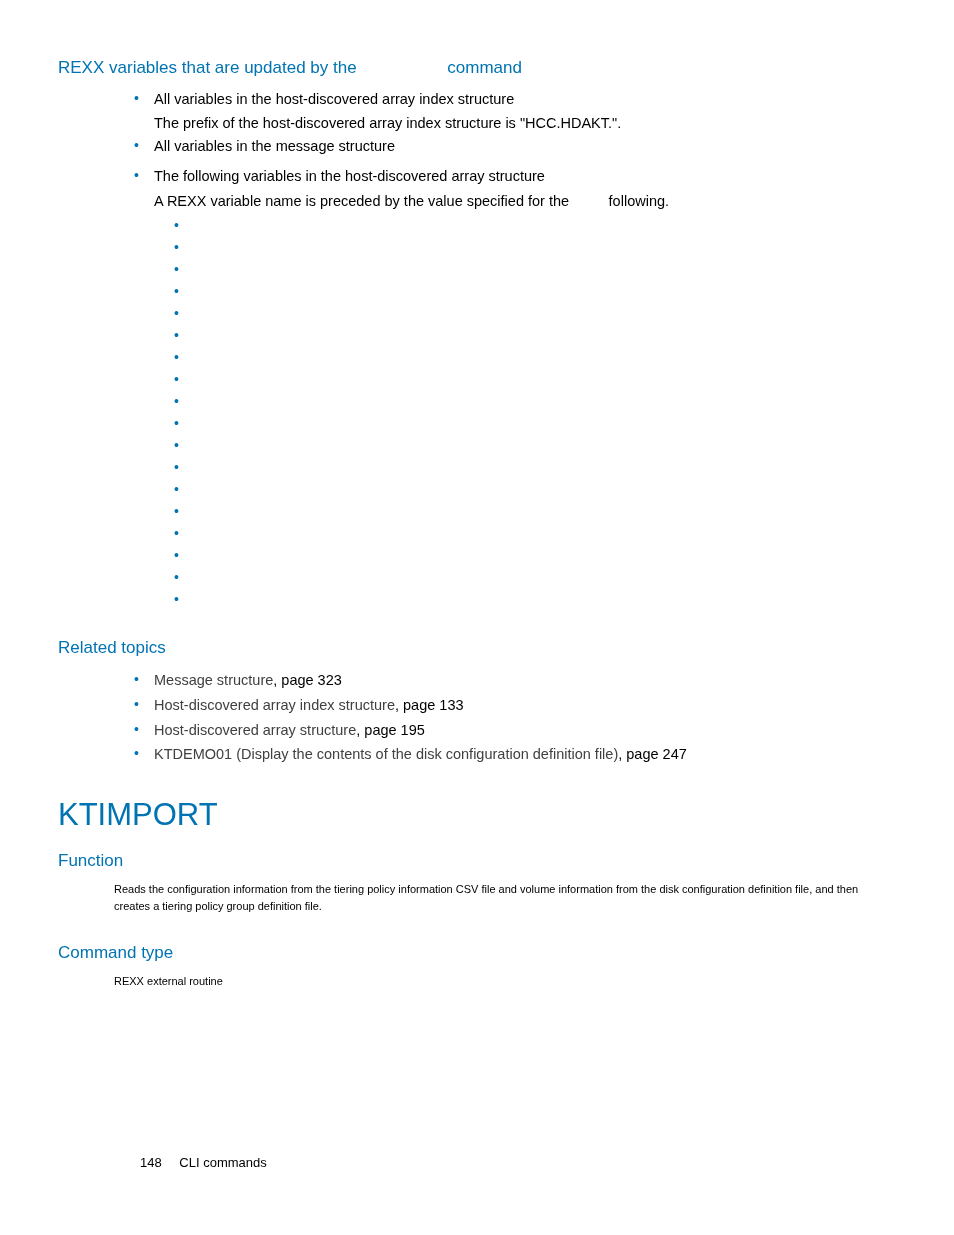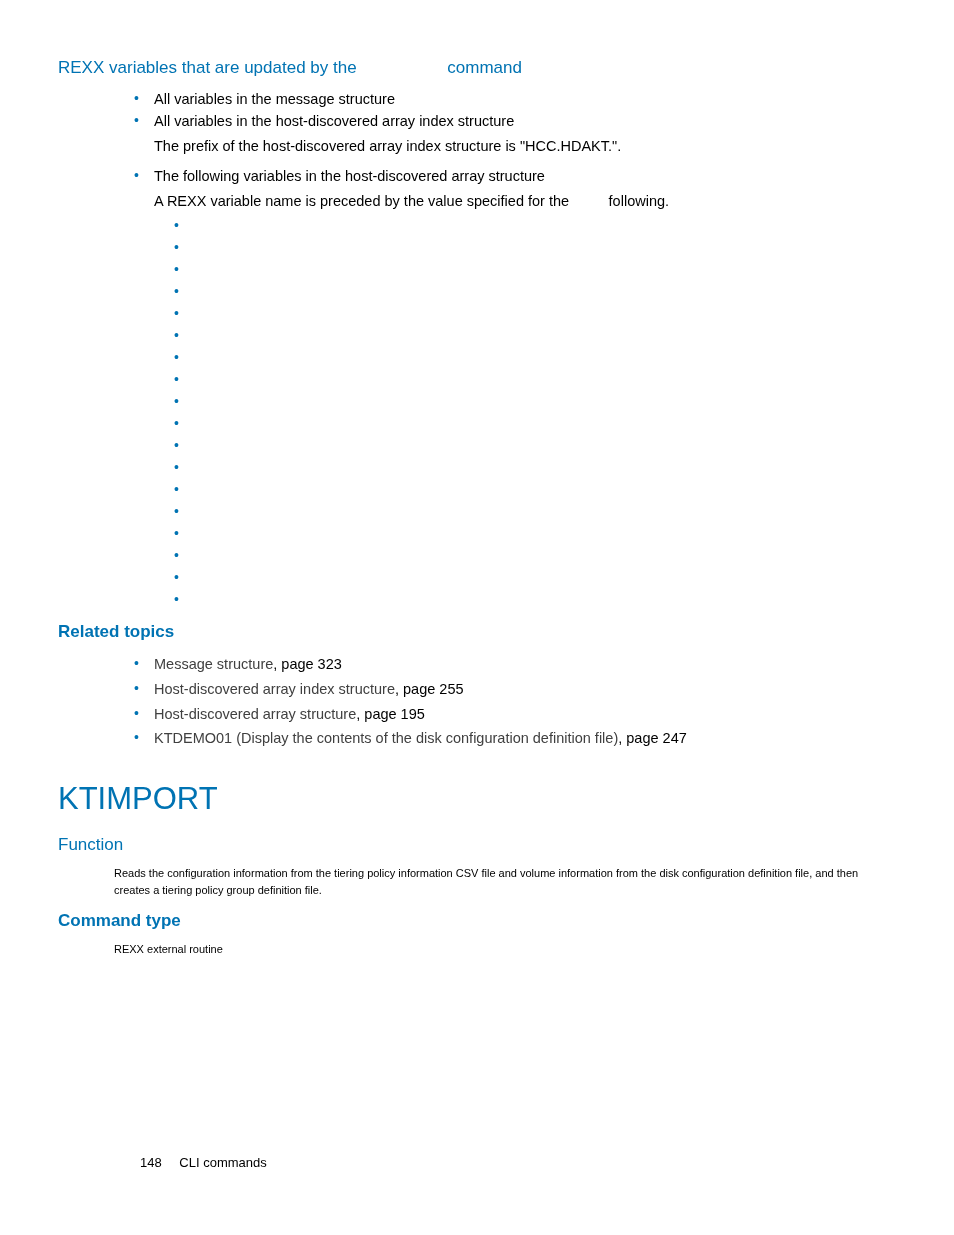--- a/index.html
+++ b/index.html
@@ -100,40 +100,39 @@
     .spacer-top {
       margin-top: 8px;
     }
     .rel-topics-list {
       margin-top: 4px;
     }
     .rel-topics-list > li {
       line-height: 1.7;
     }
     .section-gap {
-      margin-top: 12px;
-      font-weight: bold;
+      margin-top: 28px;
     }
   </style>
 </head>
 <body>
 
 <div class="page">
 
   <h3 class="heading-h3">
     <span>REXX variables that are updated by the </span><span class="italic-code" style="color:transparent">KTHSCAN</span><span> command</span>
   </h3>
 
   <ul class="bullet-list">
     <li>
-      <span>All variables in the message structure</span>
+      <span>All variables in the host-discovered array index structure</span>
+      <span class="sub-text">The prefix of the host-discovered array index structure is "HCC.HDAKT.".</span>
     </li>
     <li>
-      <span>All variables in the host-discovered array index structure</span>
-      <span class="sub-text">The prefix of the host-discovered array index structure is "HCC.HDAKT.".</span>
+      <span>All variables in the message structure</span>
     </li>
     <li class="spacer-top">
       <span>The following variables in the host-discovered array structure</span>
       <span class="sub-text">
         <span>A REXX variable name is preceded by the value specified for the </span><span class="italic-code" style="color:transparent">stem</span><span> following.</span>
       </span>
       <ul class="bullet-sub" id="sub-bullets">
           <li></li>
           <li></li>
           <li></li>
@@ -153,21 +152,21 @@
           <li></li>
           <li></li>
         </ul>
     </li>
   </ul>
 
   <h3 class="heading-h3 section-gap">Related topics</h3>
 
   <ul class="bullet-list rel-topics-list" id="related-topics-list">
       <li><span class="link">Message structure</span><span>, page 323</span></li>
-      <li><span class="link">Host-discovered array index structure</span><span>, page 255</span></li>
+      <li><span class="link">Host-discovered array index structure</span><span>, page 133</span></li>
       <li><span class="link">Host-discovered array structure</span><span>, page 195</span></li>
       <li><span class="link">KTDEMO01 (Display the contents of the disk configuration definition file)</span><span>, page 247</span></li>
     </ul>
 
   <h2 class="heading-h2">KTIMPORT</h2>
 
   <h3 class="heading-h3">Function</h3>
 
   <p class="para-indent">Reads the configuration information from the tiering policy information CSV file and volume information from the disk configuration definition file, and then creates a tiering policy group definition file.</p>
 

